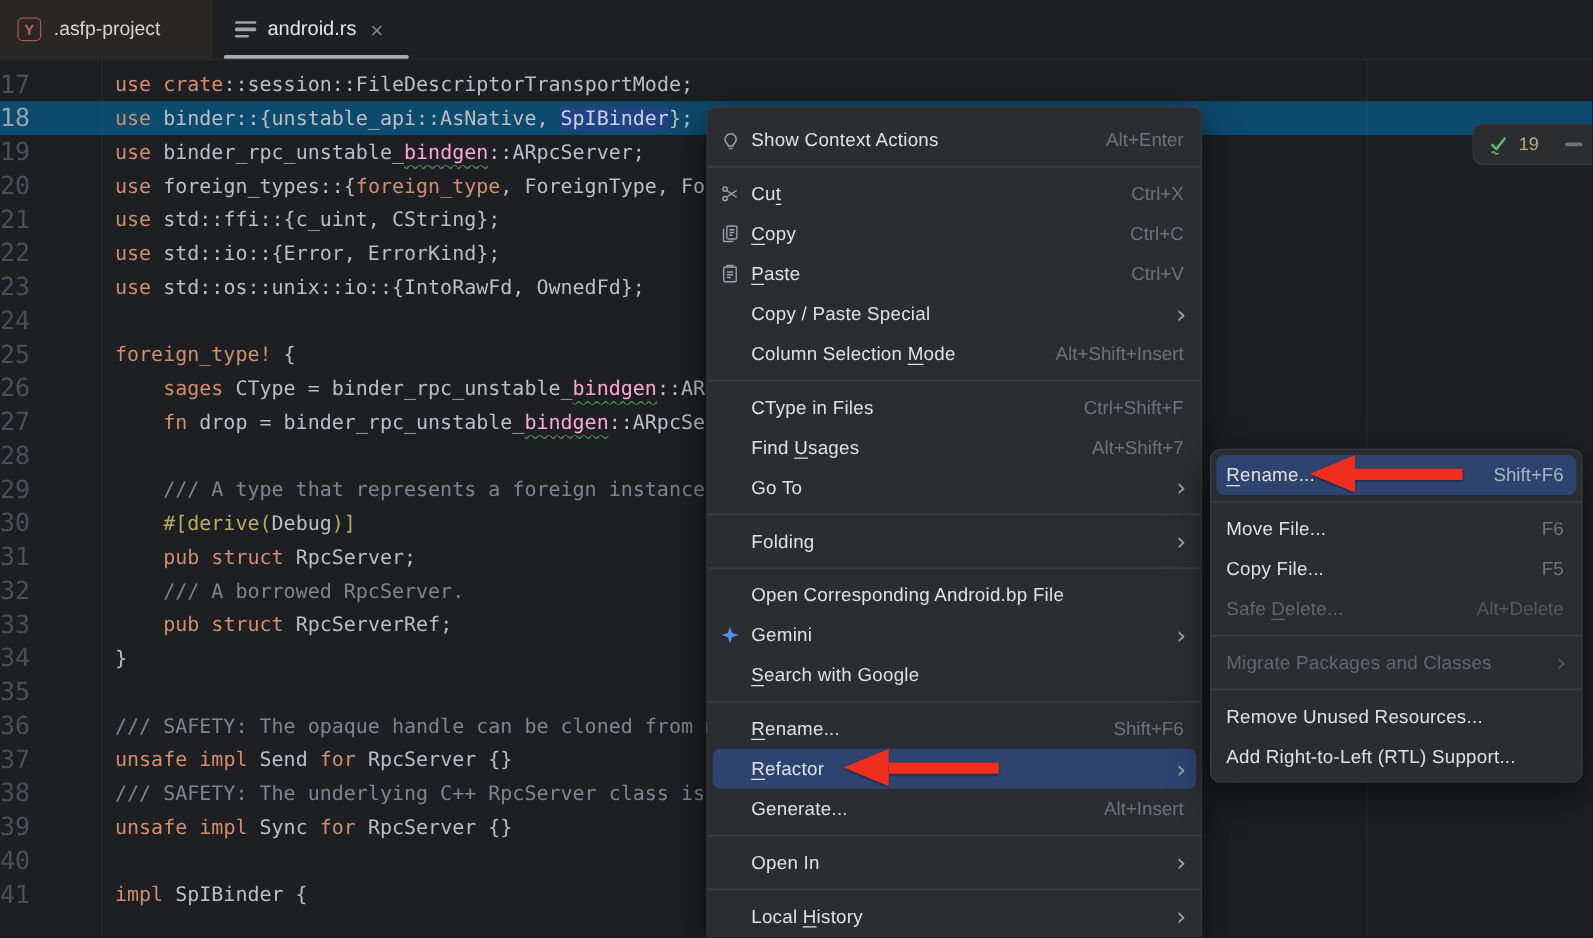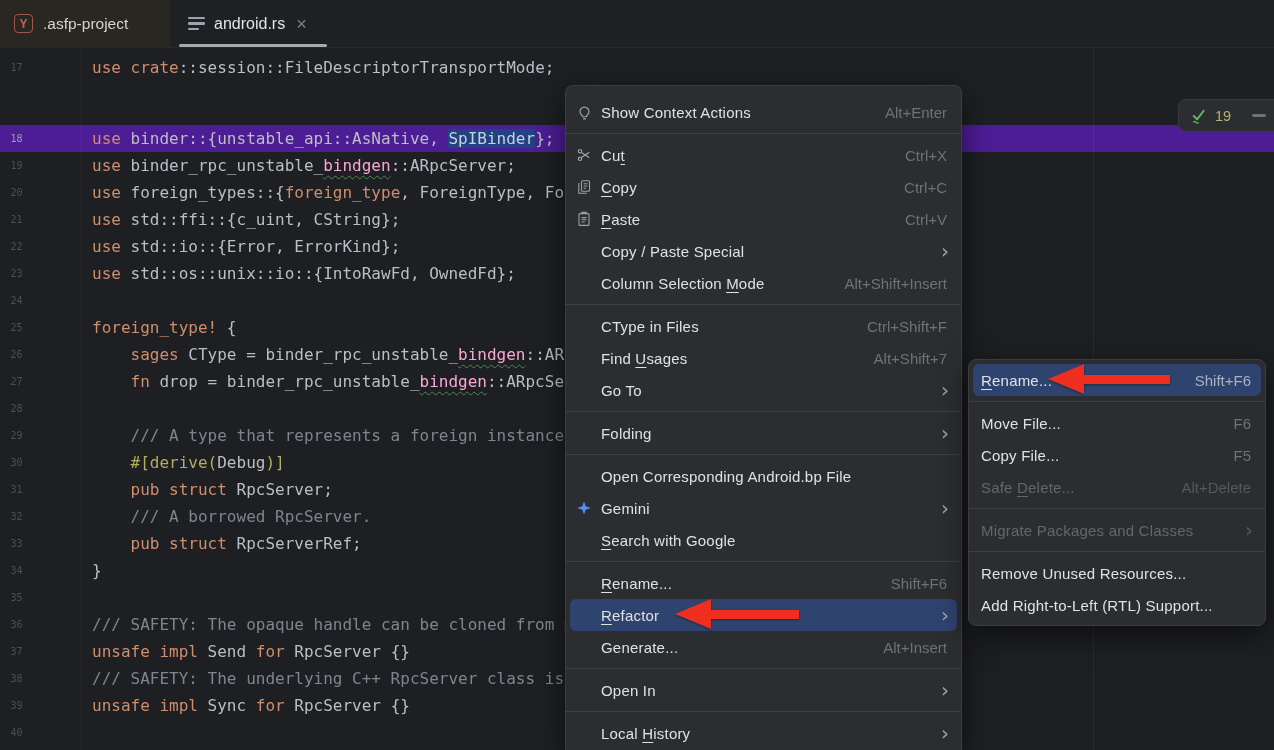--- a/index.html
+++ b/index.html
@@ -28,22 +28,22 @@
 
   
   .editor { position:absolute; top:48px; left:0; right:0; bottom:0; }
   .vline-gutter { position:absolute; left:81px; top:0; bottom:0; width:1px;
                   background:rgba(255,255,255,.04); z-index:1; }
   .vline-guide { position:absolute; left:1093px; top:0; bottom:0; width:1px;
                  background:rgba(255,255,255,.05); z-index:1; }
   .lines { position:absolute; left:0; right:0; top:6px; z-index:0; }
   .cl { height:27px; display:flex; align-items:center; white-space:pre;
         font-family:"DejaVu Sans Mono", monospace; font-size:16px; line-height:27px; }
-  .cl.cur { background:#4c1d95;margin-top:44px; }
-  .ln { width:33px; text-align:center; flex:none; font-size:10px; color:#4a4f58; }
+  .cl.cur { background:#0c4a6e; }
+  .ln { width:33px; text-align:left; flex:none; font-size:20px; color:#4a4f58; }
   .cl.cur .ln { color:#9ba1ab; }
   .code { margin-left:59px; flex:none; }
   .c-kw  { color:#cf8e6d; }
   .c-mac { color:#cf8e6d; }
   .c-pl  { color:#bcbec4; }
   .c-doc { color:#7f858e; }
   .c-attr{ color:#b3ae60; }
   .c-sel { color:#c8d2e0; background:#214283; }
   .c-warn{ color:#f9a8d4; text-decoration:underline; text-decoration-style:wavy;
            text-decoration-color:#4e8752; text-decoration-thickness:1px; text-underline-offset:4px; }

